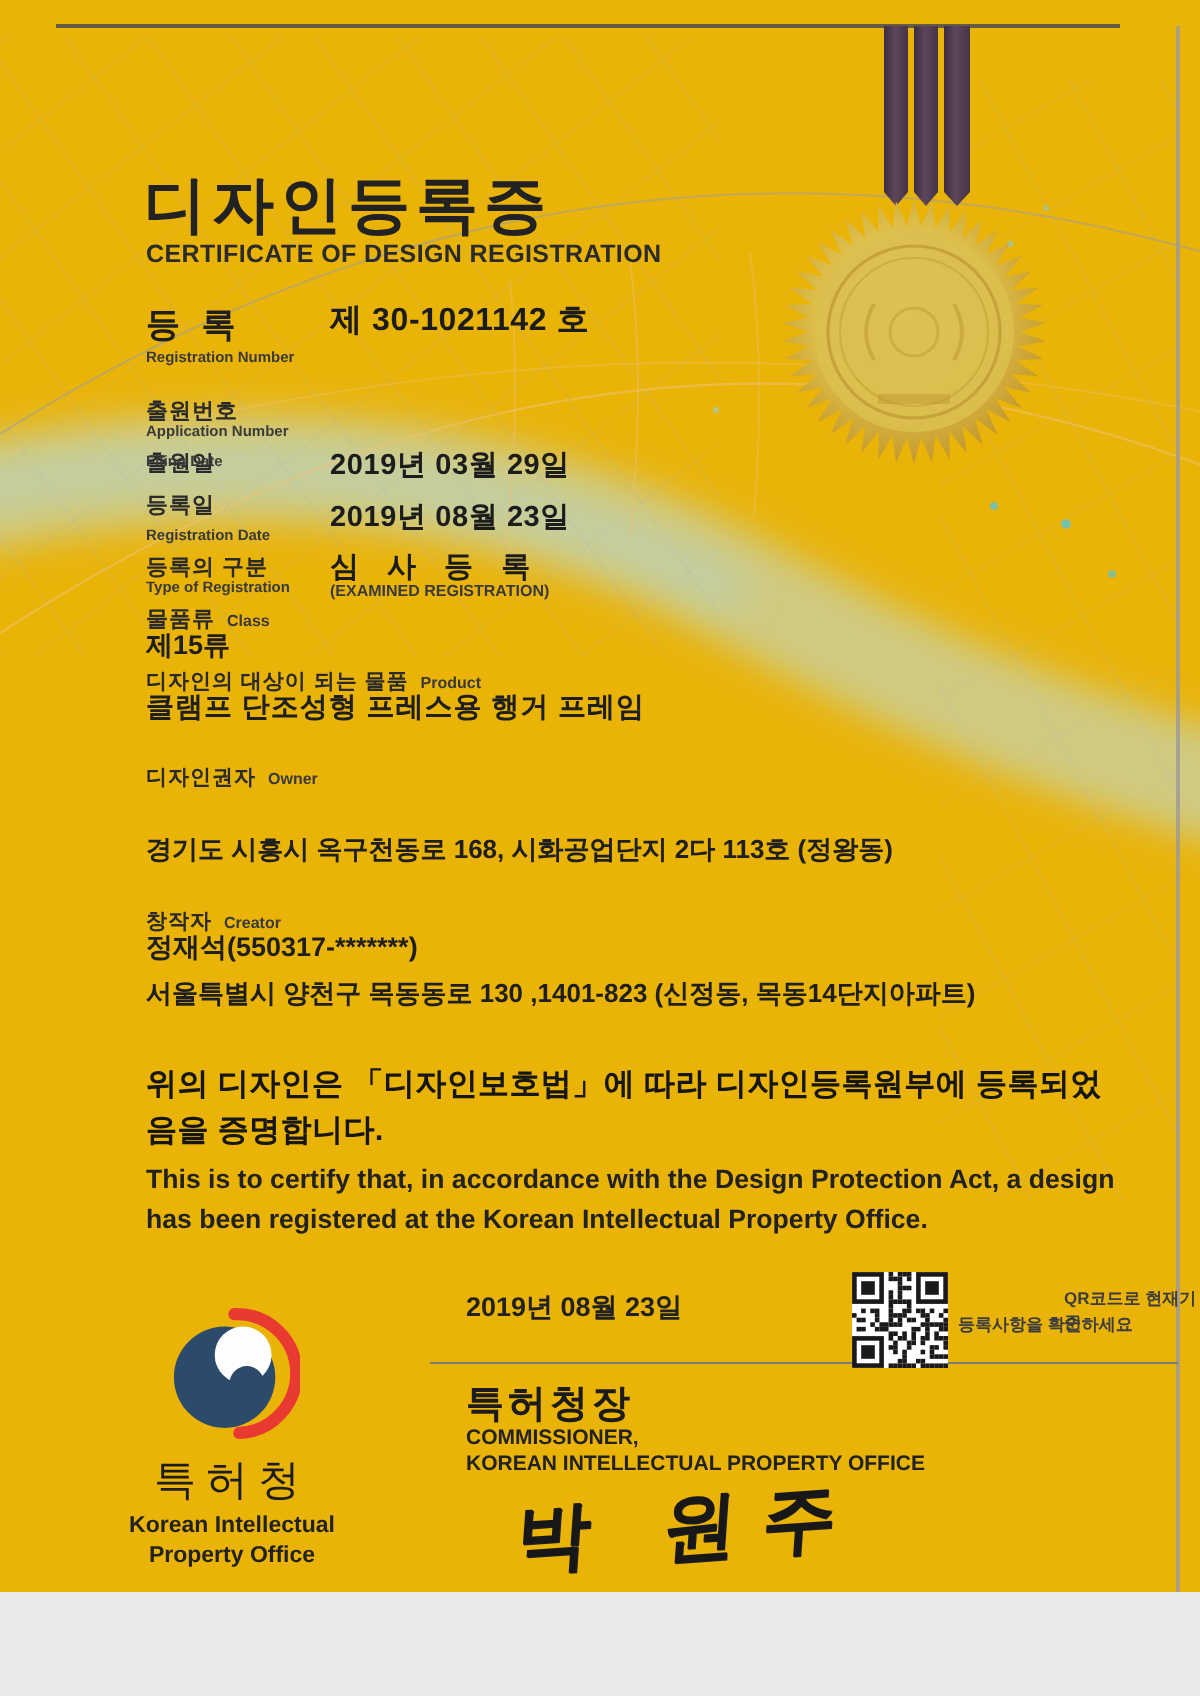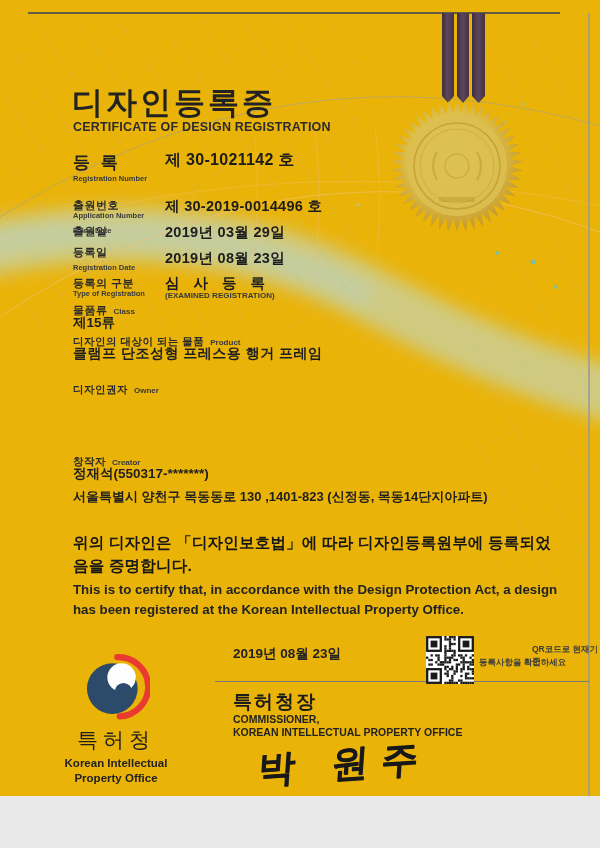--- a/index.html
+++ b/index.html
@@ -82,21 +82,20 @@
 
   <div class="abs" style="left:72px;top:82px;font-size:31px;font-weight:bold;letter-spacing:3px;color:#222;">디자인등록증</div>
   <div class="abs" style="left:73px;top:120px;font-size:12.5px;font-weight:bold;color:#2b2b2b;letter-spacing:0.2px;">CERTIFICATE OF DESIGN REGISTRATION</div>
 
   <div class="abs" style="left:73px;top:151px;font-size:17px;font-weight:bold;letter-spacing:3px;">등 록</div>
   <div class="abs en-sub" style="left:73px;top:174px;">Registration Number</div>
   <div class="abs value" style="left:165px;top:150px;font-size:16px;">제 30-1021142 호</div>
 
   <div class="abs kr-label" style="left:73px;top:198px;">출원번호</div>
   <div class="abs en-sub" style="left:73px;top:211px;">Application Number</div>
-  <div class="abs value" style="left:165px;top:197px;">제 30-2019-0014496 호</div>
 
   <div class="abs kr-label" style="left:73px;top:224px;">출원일</div>
   <div class="abs en-sub" style="left:73px;top:226px;">Filing Date</div>
   <div class="abs value" style="left:165px;top:223px;">2019년 03월 29일</div>
 
   <div class="abs kr-label" style="left:73px;top:245px;text-align:right;">등록일</div>
   <div class="abs en-sub" style="left:73px;top:263px;">Registration Date</div>
   <div class="abs value" style="left:165px;top:249px;">2019년 08월 23일</div>
 
   <div class="abs kr-label" style="left:73px;top:276px;">등록의 구분</div>
@@ -109,20 +108,21 @@
   </div>
   <div class="abs" style="left:73px;top:314px;font-size:13.5px;font-weight:bold;">제15류</div>
   <div class="abs" style="left:73px;top:331px;">
     <span class="kr-label" style="font-size:10.5px;">디자인의 대상이 되는 물품</span><span class="en-inline">Product</span>
   </div>
   <div class="abs" style="left:73px;top:345px;font-size:14px;font-weight:bold;letter-spacing:0.5px;">클램프 단조성형 프레스용 행거 프레임</div>
 
   <div class="abs" style="left:73px;top:379px;">
     <span class="kr-label" style="font-size:10.5px;">디자인권자</span><span class="en-inline">Owner</span>
   </div>
+  <div class="abs" style="left:73px;top:416px;font-size:13px;font-weight:bold;">경기도 시흥시 옥구천동로 168, 시화공업단지 2다 113호 (정왕동)</div>
 
   <div class="abs" style="left:73px;top:451px;text-align:center;">
     <span class="kr-label" style="font-size:10.5px;">창작자</span><span class="en-inline">Creator</span>
   </div>
   <div class="abs" style="left:73px;top:465px;font-size:13.5px;font-weight:bold;">정재석(550317-*******)</div>
   <div class="abs" style="left:73px;top:488px;font-size:13px;font-weight:bold;">서울특별시 양천구 목동동로 130 ,1401-823 (신정동, 목동14단지아파트)</div>
 
   <div class="abs stmt-kr" style="left:73px;top:531px;">위의 디자인은 「디자인보호법」에 따라 디자인등록원부에 등록되었음을 증명합니다.</div>
   <div class="abs stmt-en" style="left:73px;top:580px;">This is to certify that, in accordance with the Design Protection Act, a design has been registered at the Korean Intellectual Property Office.</div>
 

